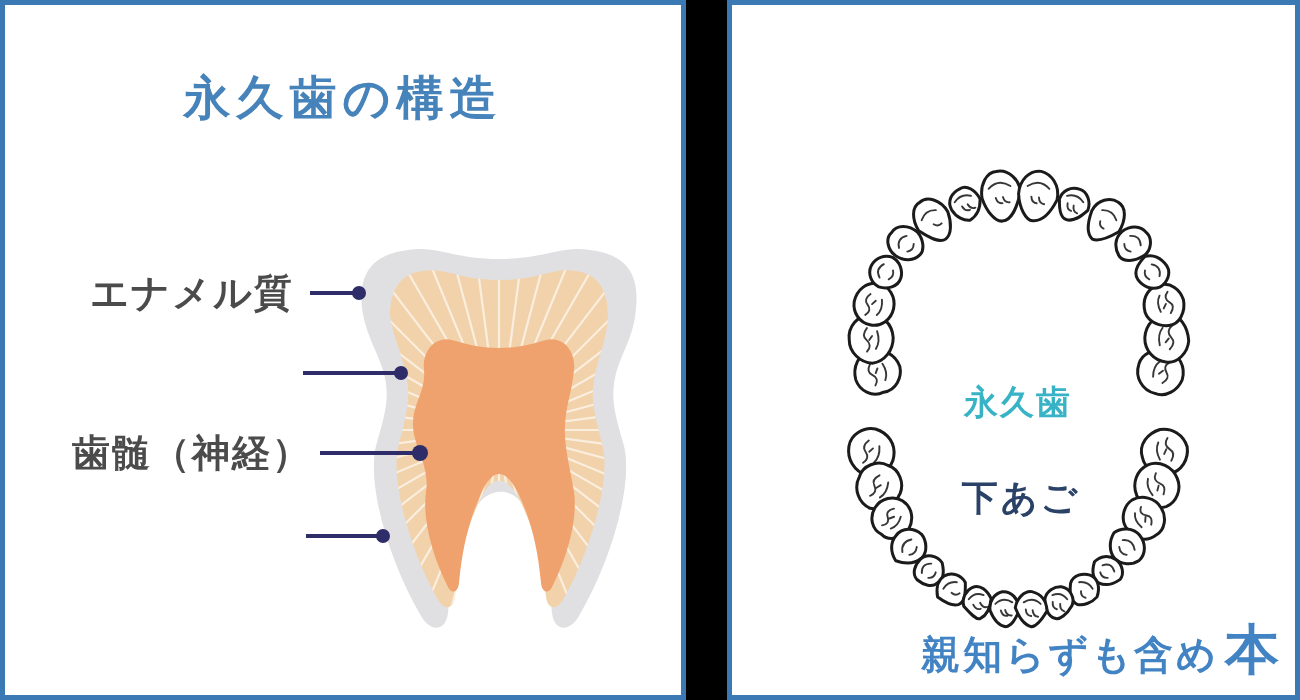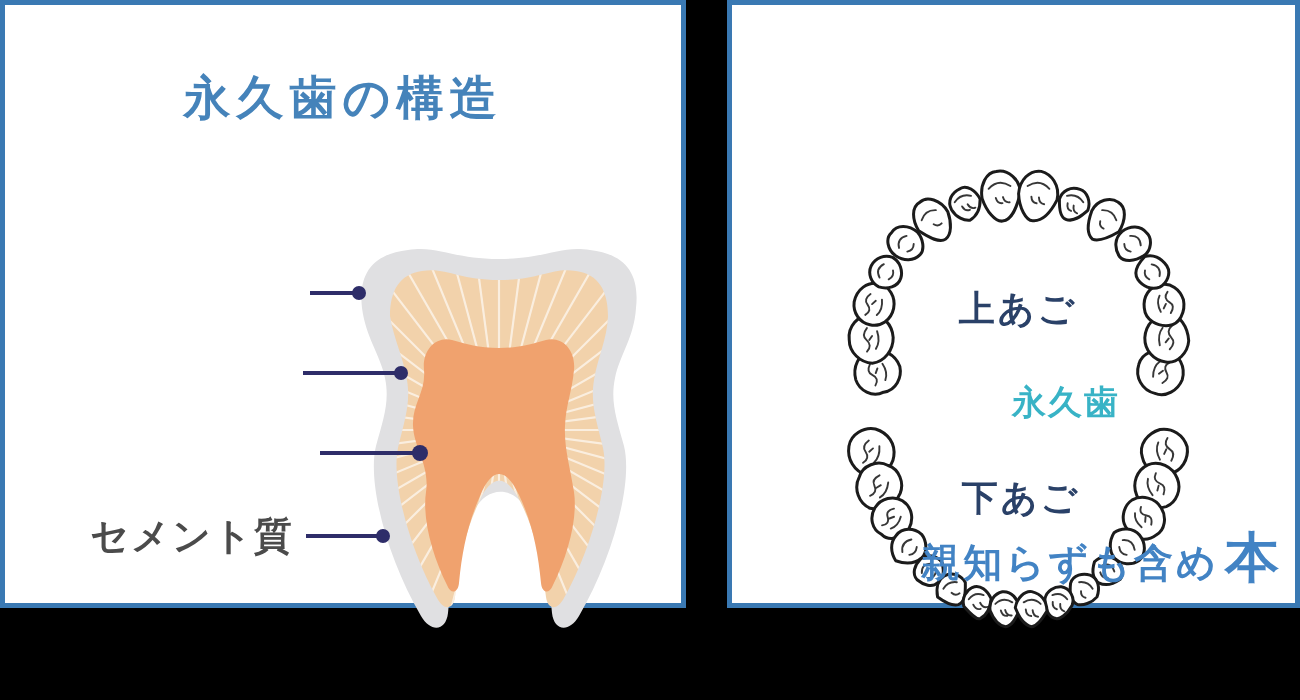--- a/index.html
+++ b/index.html
@@ -2,21 +2,21 @@
 <html style="--separator-black: #000000; --panel-border: #3a79b3; --title-blue: #4583ba; --label-gray: #4b4b4b; --leader-navy: #2e2d69; --enamel-gray: #e0e0e2; --dentin-peach: #f2d2ab; --pulp-orange: #f0a26e; --jaw-navy: #2a4168; --teal: #38b3c6; --count-blue: #4283c4; --tooth-outline: #1b1b1b;"><head>
 <meta charset="utf-8">
 <style>
   html,body{margin:0;padding:0;}
   body{
     width:1300px;height:700px;position:relative;overflow:hidden;
     background:var(--separator-black,#000);
     font-family:"Liberation Sans","DejaVu Sans",sans-serif;
   }
   .panel{
-    position:absolute;top:0;height:608px;background:#fff;
+    position:absolute;top:0;height:700px;background:#fff;
     border:5px solid var(--panel-border,#3a79b3);
     box-sizing:border-box;
   }
   .panel.left{left:0;width:686px;}
   .panel.right{left:727px;width:573px;}
   .panel-svg{position:absolute;left:-5px;top:-5px;}
   .panel-title{
     position:absolute;left:0;right:0;text-align:center;
     font-family:"Liberation Serif","DejaVu Serif",serif;
     font-weight:700;color:var(--title-blue,#4583ba);
@@ -30,21 +30,21 @@
     letter-spacing:2px;white-space:nowrap;
   }
   .jaw-label{
     position:absolute;transform:translate(-50%,-50%);
     font-size:36px;font-weight:700;color:var(--jaw-navy,#2a4168);
     letter-spacing:3px;white-space:nowrap;
   }
   .teal-label{
     position:absolute;transform:translate(-50%,-50%);
     font-size:34px;font-weight:700;color:var(--teal,#38b3c6);
-    letter-spacing:2px;white-space:nowrap;margin-left:48px;
+    letter-spacing:2px;white-space:nowrap;
   }
   .count-row{
     position:absolute;right:16px;bottom:8px;
     display:flex;align-items:baseline;gap:12px;
     color:var(--count-blue,#4283c4);white-space:nowrap;margin-top:48px;
   }
   .count-prefix{font-size:39px;font-weight:700;letter-spacing:3px;}
   .count-number{font-size:66px;font-weight:700;letter-spacing:6px;}
   .count-unit{font-size:54px;font-weight:700;margin-left:-6px;}
 
@@ -135,21 +135,22 @@
       <circle cx="359" cy="293" r="7"></circle>
       <line x1="303" y1="373" x2="401" y2="373"></line>
       <circle cx="401" cy="373" r="7"></circle>
       <line x1="320" y1="453" x2="420" y2="453"></line>
       <circle cx="420" cy="453" r="8"></circle>
       <line x1="306" y1="536" x2="383" y2="536"></line>
       <circle cx="383" cy="536" r="7"></circle>
     </g>
   </svg>
 
-  <div class="tooth-label" style="top:531px">セメント質</div>
+  <div class="tooth-label" style="top:288px">エナメル質</div>
+  <div class="tooth-label" style="top:448px">歯髄（神経）</div>
 </div>
 
 <div class="panel right">
 
   <svg class="panel-svg" width="573" height="700" viewBox="0 0 573 700">
     <g id="arch-upper">
         <g transform="translate(150.5 372.1) rotate(-107.0)">
           <path class="tooth" d="M -20.977597086608874 0 C -23.32526677097194 -12.65 -12.100000000000001 -22.687412324128672 -1.09185422352748 -23 C 12.100000000000001 -22.591771050926763 23.176773000112735 -12.65 22 -0.8578788764309139 C 20.781534152780658 12.65 12.100000000000001 22.147097002278315 -1.17724171965383 23 C -12.100000000000001 21.988820308702998 -23.078978729667142 12.65 -20.977597086608874 0 Z"></path>
           <path class="mark" d="M -12.100000000000001 -5.853605185260676 q 5.5 6 11 0 q 4.4 -5 11 1"></path>
           <path class="mark" d="M -9.9 5.163835250498415 q 6.6 5 16.5 2"></path>
@@ -327,21 +328,20 @@
         </g>
         <g transform="translate(304.6 609.2) rotate(5.2)">
           <path class="tooth" d="M -16.37193535842234 0 C -15.7462410827633 -9.625 -8.525 -17.982302191434428 -1.4390946089057253 -17.5 C 8.525 -15.985009883297607 14.156069975462742 -9.625 15.5 0.3025848804973066 C 11.060286252568476 9.625 6.479 16.42368236464099 1.5696030094870368 17.5 C -6.479 16.26956650596112 -11.308449160419404 9.625 -16.37193535842234 0 Z"></path>
           <path class="mark" d="M -8.525 -6.125 Q 0 -12.6 8.525 -6.125"></path>
           <path class="mark" d="M -5.759544005485076 0.875 q 1 6 6 6"></path>
           <path class="mark" d="M 1.11489042811927 0.875 q 1 6 6 6"></path>
         </g>
       </g>
   </svg>
 
-  <div class="jaw-label" style="left:286px;top:304px">上あご</div>
   <div class="teal-label" style="left:286px;top:398px">永久歯</div>
   <div class="jaw-label" style="left:289px;top:493px">下あご</div>
 
   <div class="count-row">
     <span class="count-prefix">親知らずも含め</span>
     <span class="count-unit">本</span>
   </div>
 </div>
 
 </body></html>

